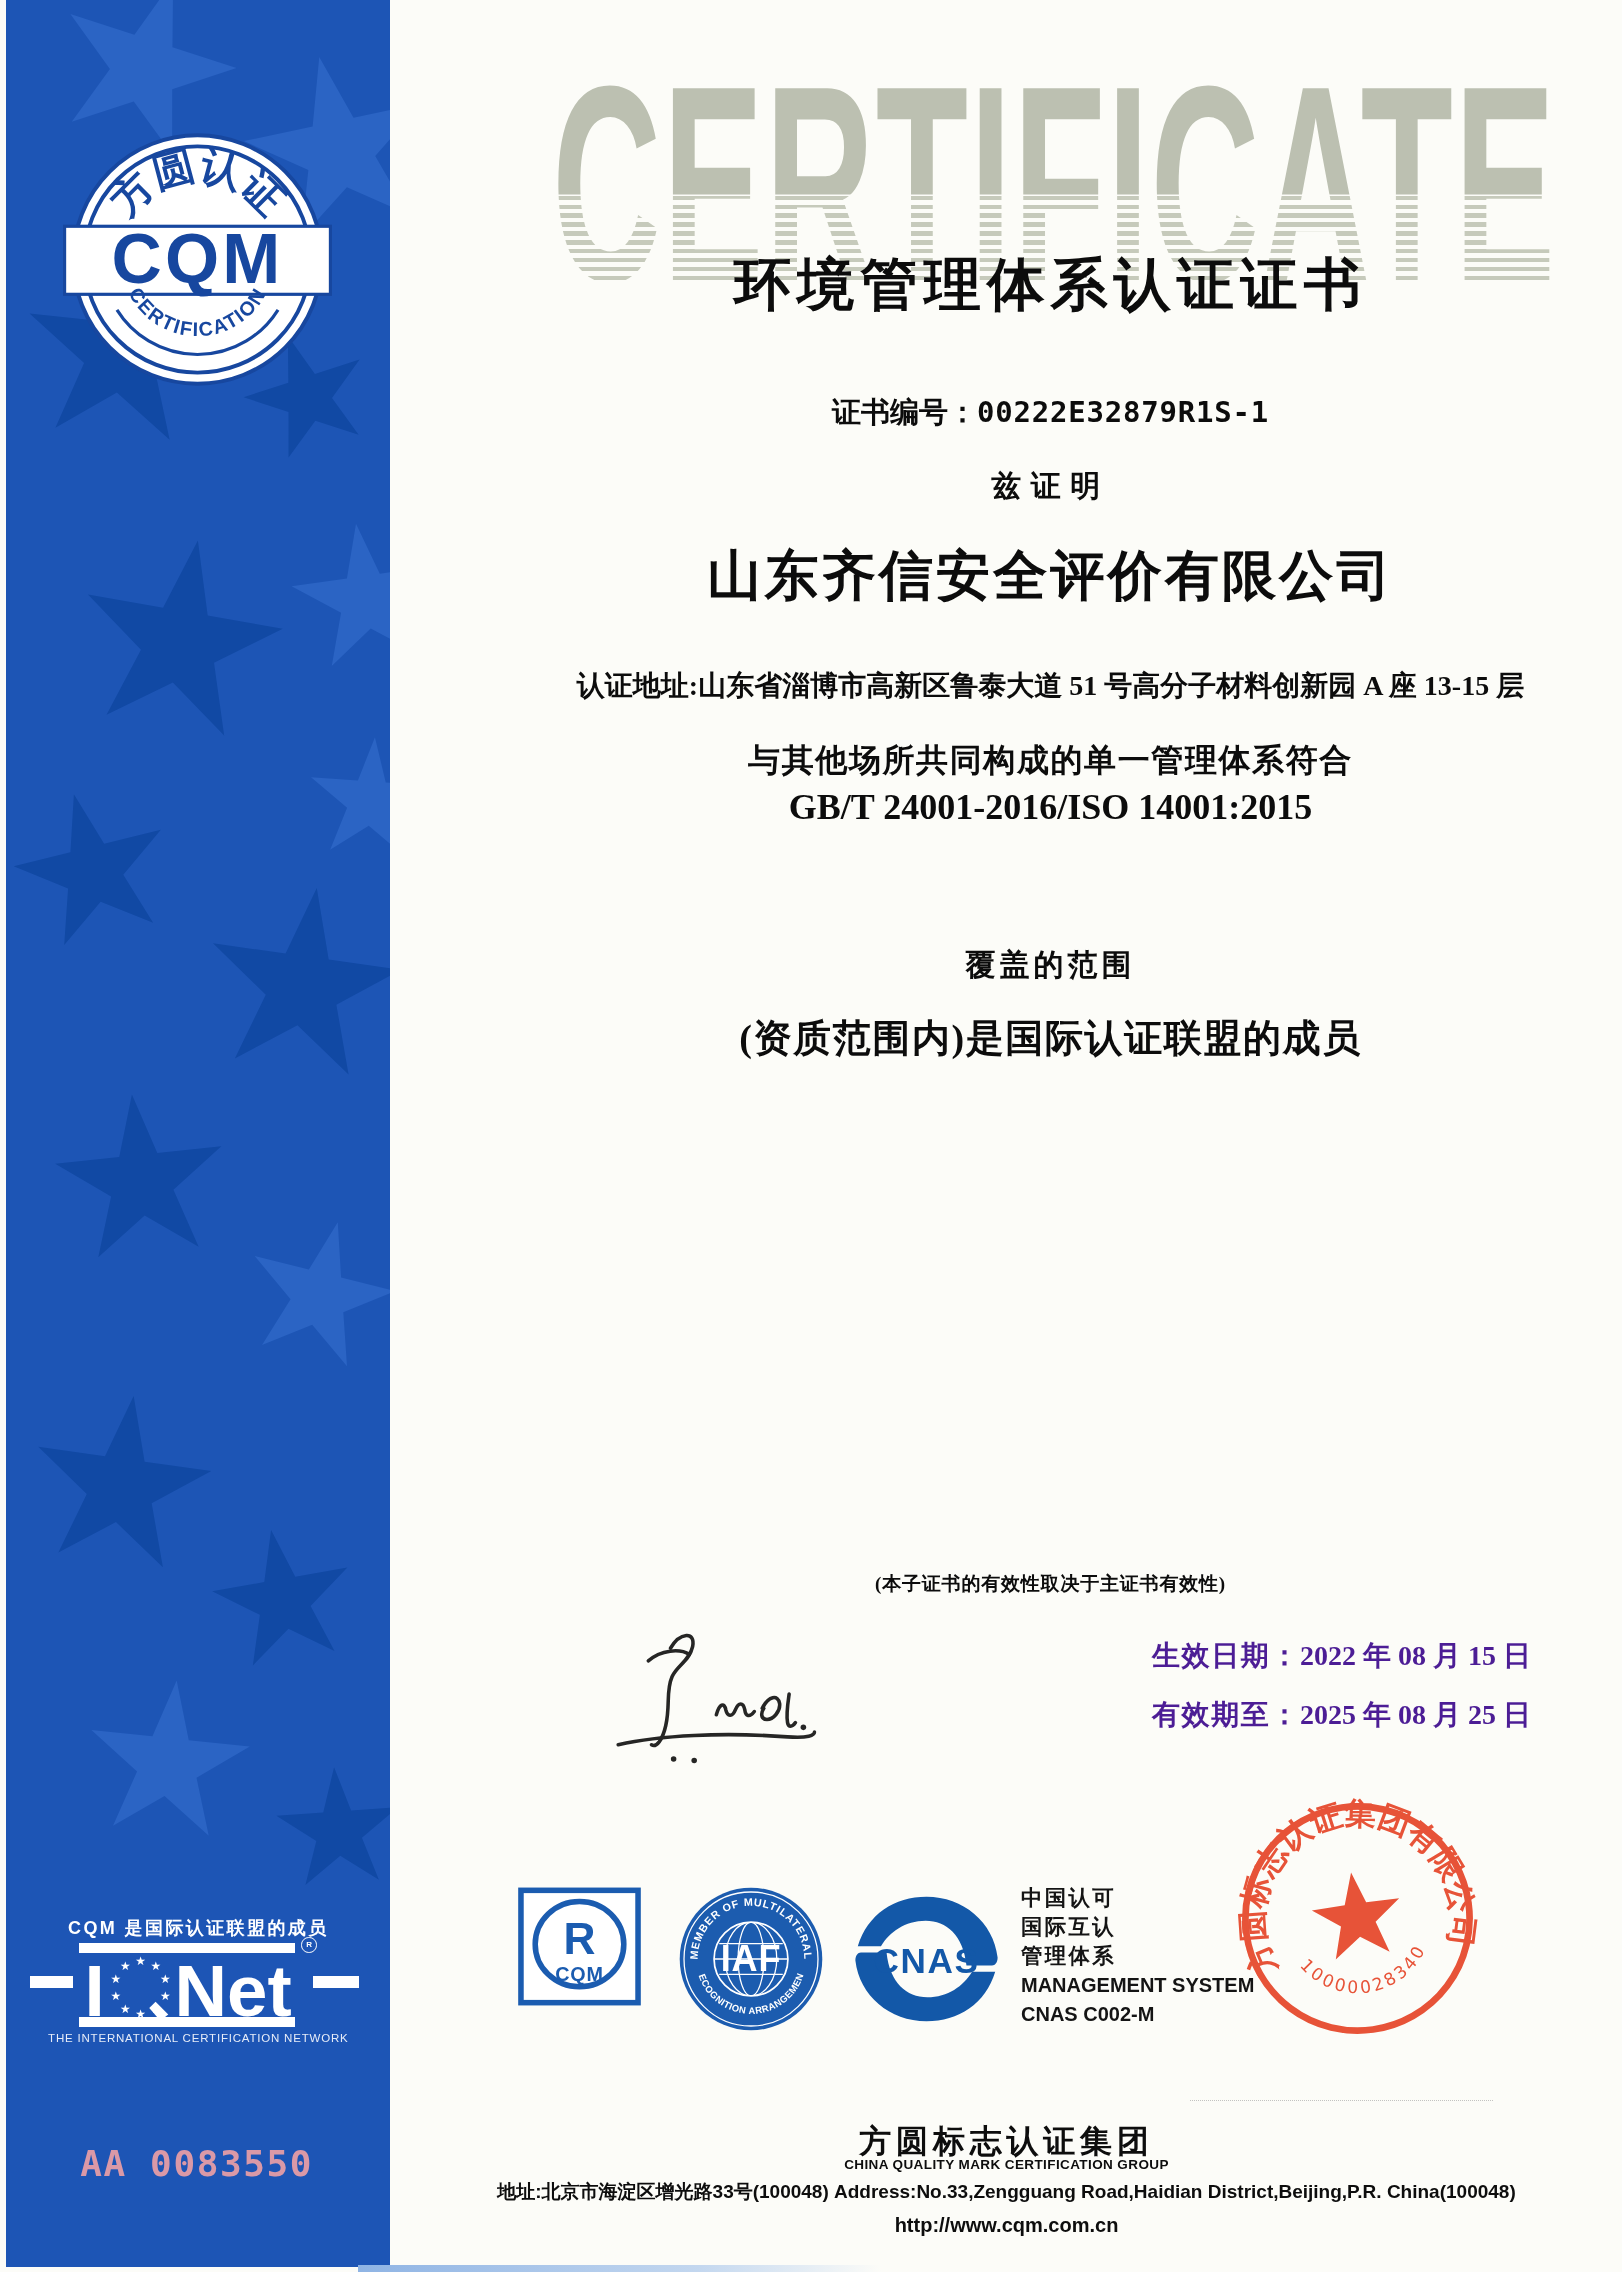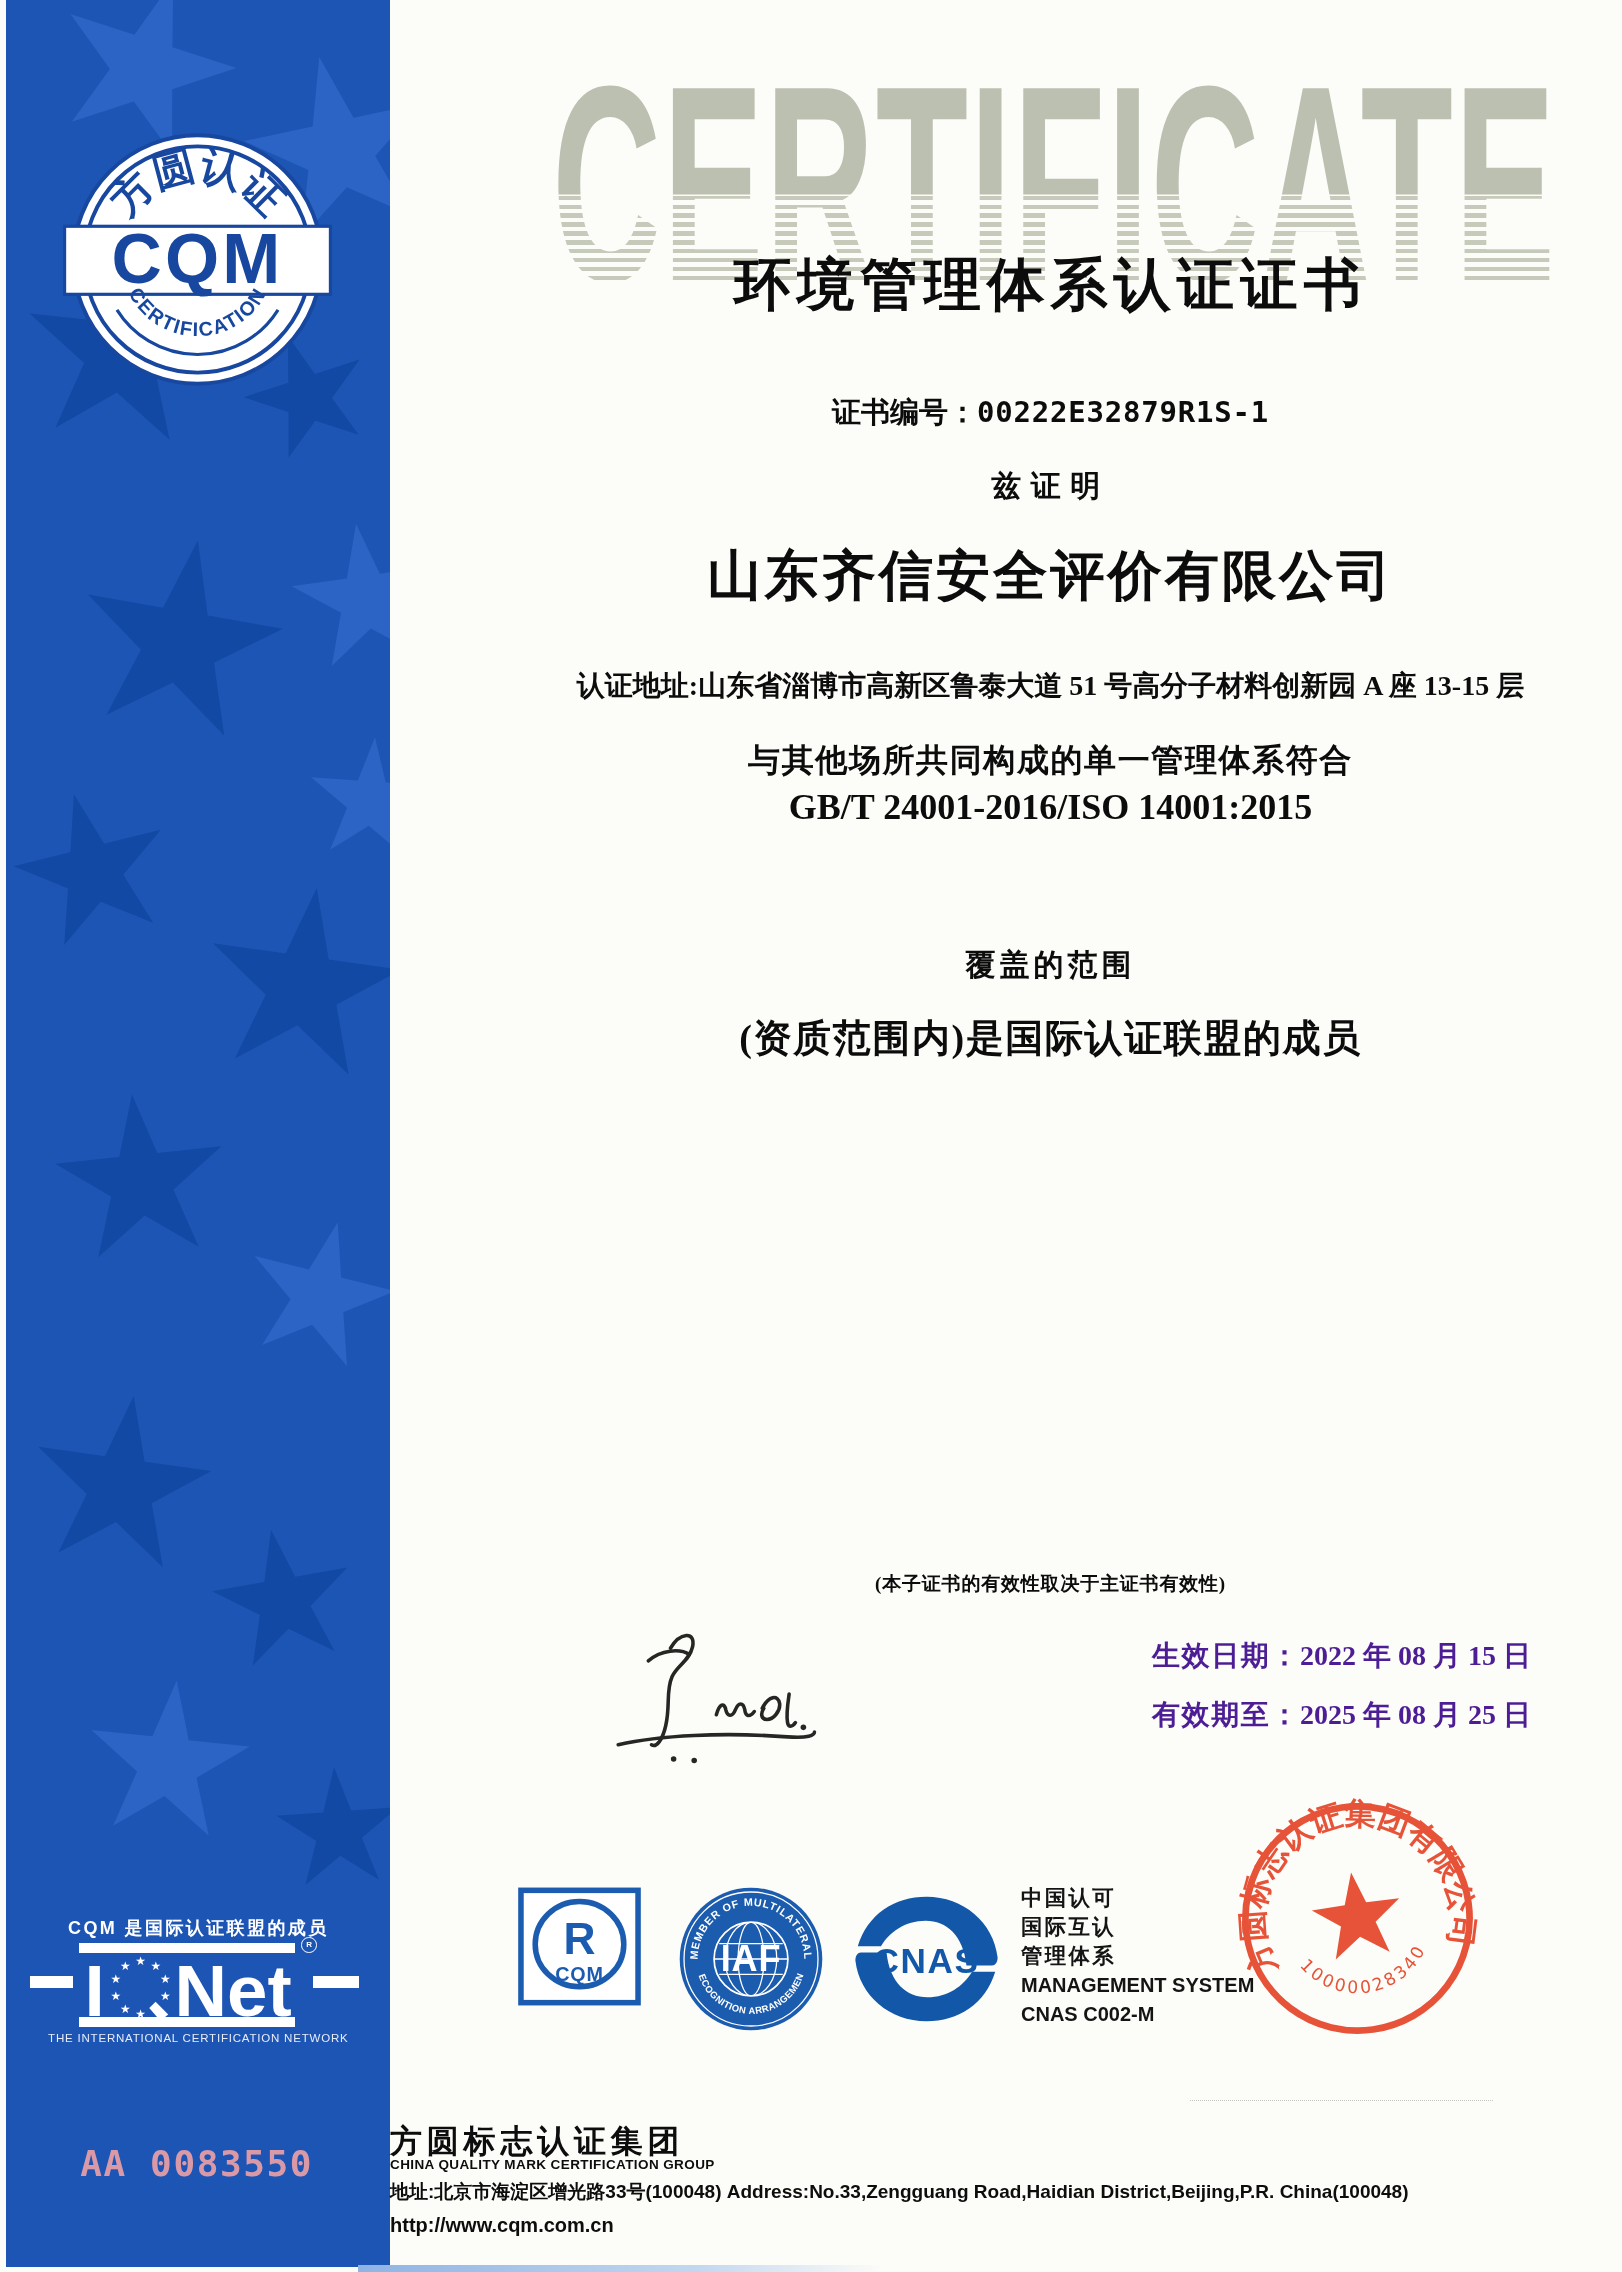--- a/index.html
+++ b/index.html
@@ -66,21 +66,21 @@
   .cnas{position:absolute;left:845px;top:1891px;width:163px;height:136px;}
   .accr{position:absolute;left:1021px;top:1884px;color:#141414;}
   .accr .cn{font:600 21.4px "Liberation Sans",sans-serif;letter-spacing:2.4px;line-height:29px;}
   .accr .en{font:700 20px "Liberation Sans",sans-serif;line-height:28.5px;}
 
   .stamp{position:absolute;left:1223px;top:1784px;width:269px;height:269px;transform:rotate(-8deg);opacity:.95;}
   .dotline{position:absolute;left:1190px;top:2100px;width:303px;border-top:1.6px dotted #8b8b8b;opacity:.5;}
 
   
   .footer{position:absolute;left:390px;top:0;width:1233px;color:#0d0d0d;}
-  .footer>div{position:absolute;left:0;width:100%;white-space:nowrap;}
+  .footer>div{position:absolute;left:0;width:100%;text-align:center;white-space:nowrap;}
   .org-cn{top:2120px;font:800 32px "Liberation Sans",sans-serif;letter-spacing:4.8px;}
   .org-en{top:2157px;font:700 13.5px "Liberation Sans",sans-serif;letter-spacing:0.4px;}
   .f-address{top:2179px;font:600 19px "Liberation Sans",sans-serif;}
   .website{top:2214px;font:700 20px "Liberation Sans",sans-serif;}
 
   .bottom-strip{position:absolute;left:358px;top:2265px;width:523px;height:7.1px;
       background:linear-gradient(90deg,#8fb4e4,#c3d7ef 65%,rgba(255,255,255,0));}
 </style>
 </head>
 <body>

